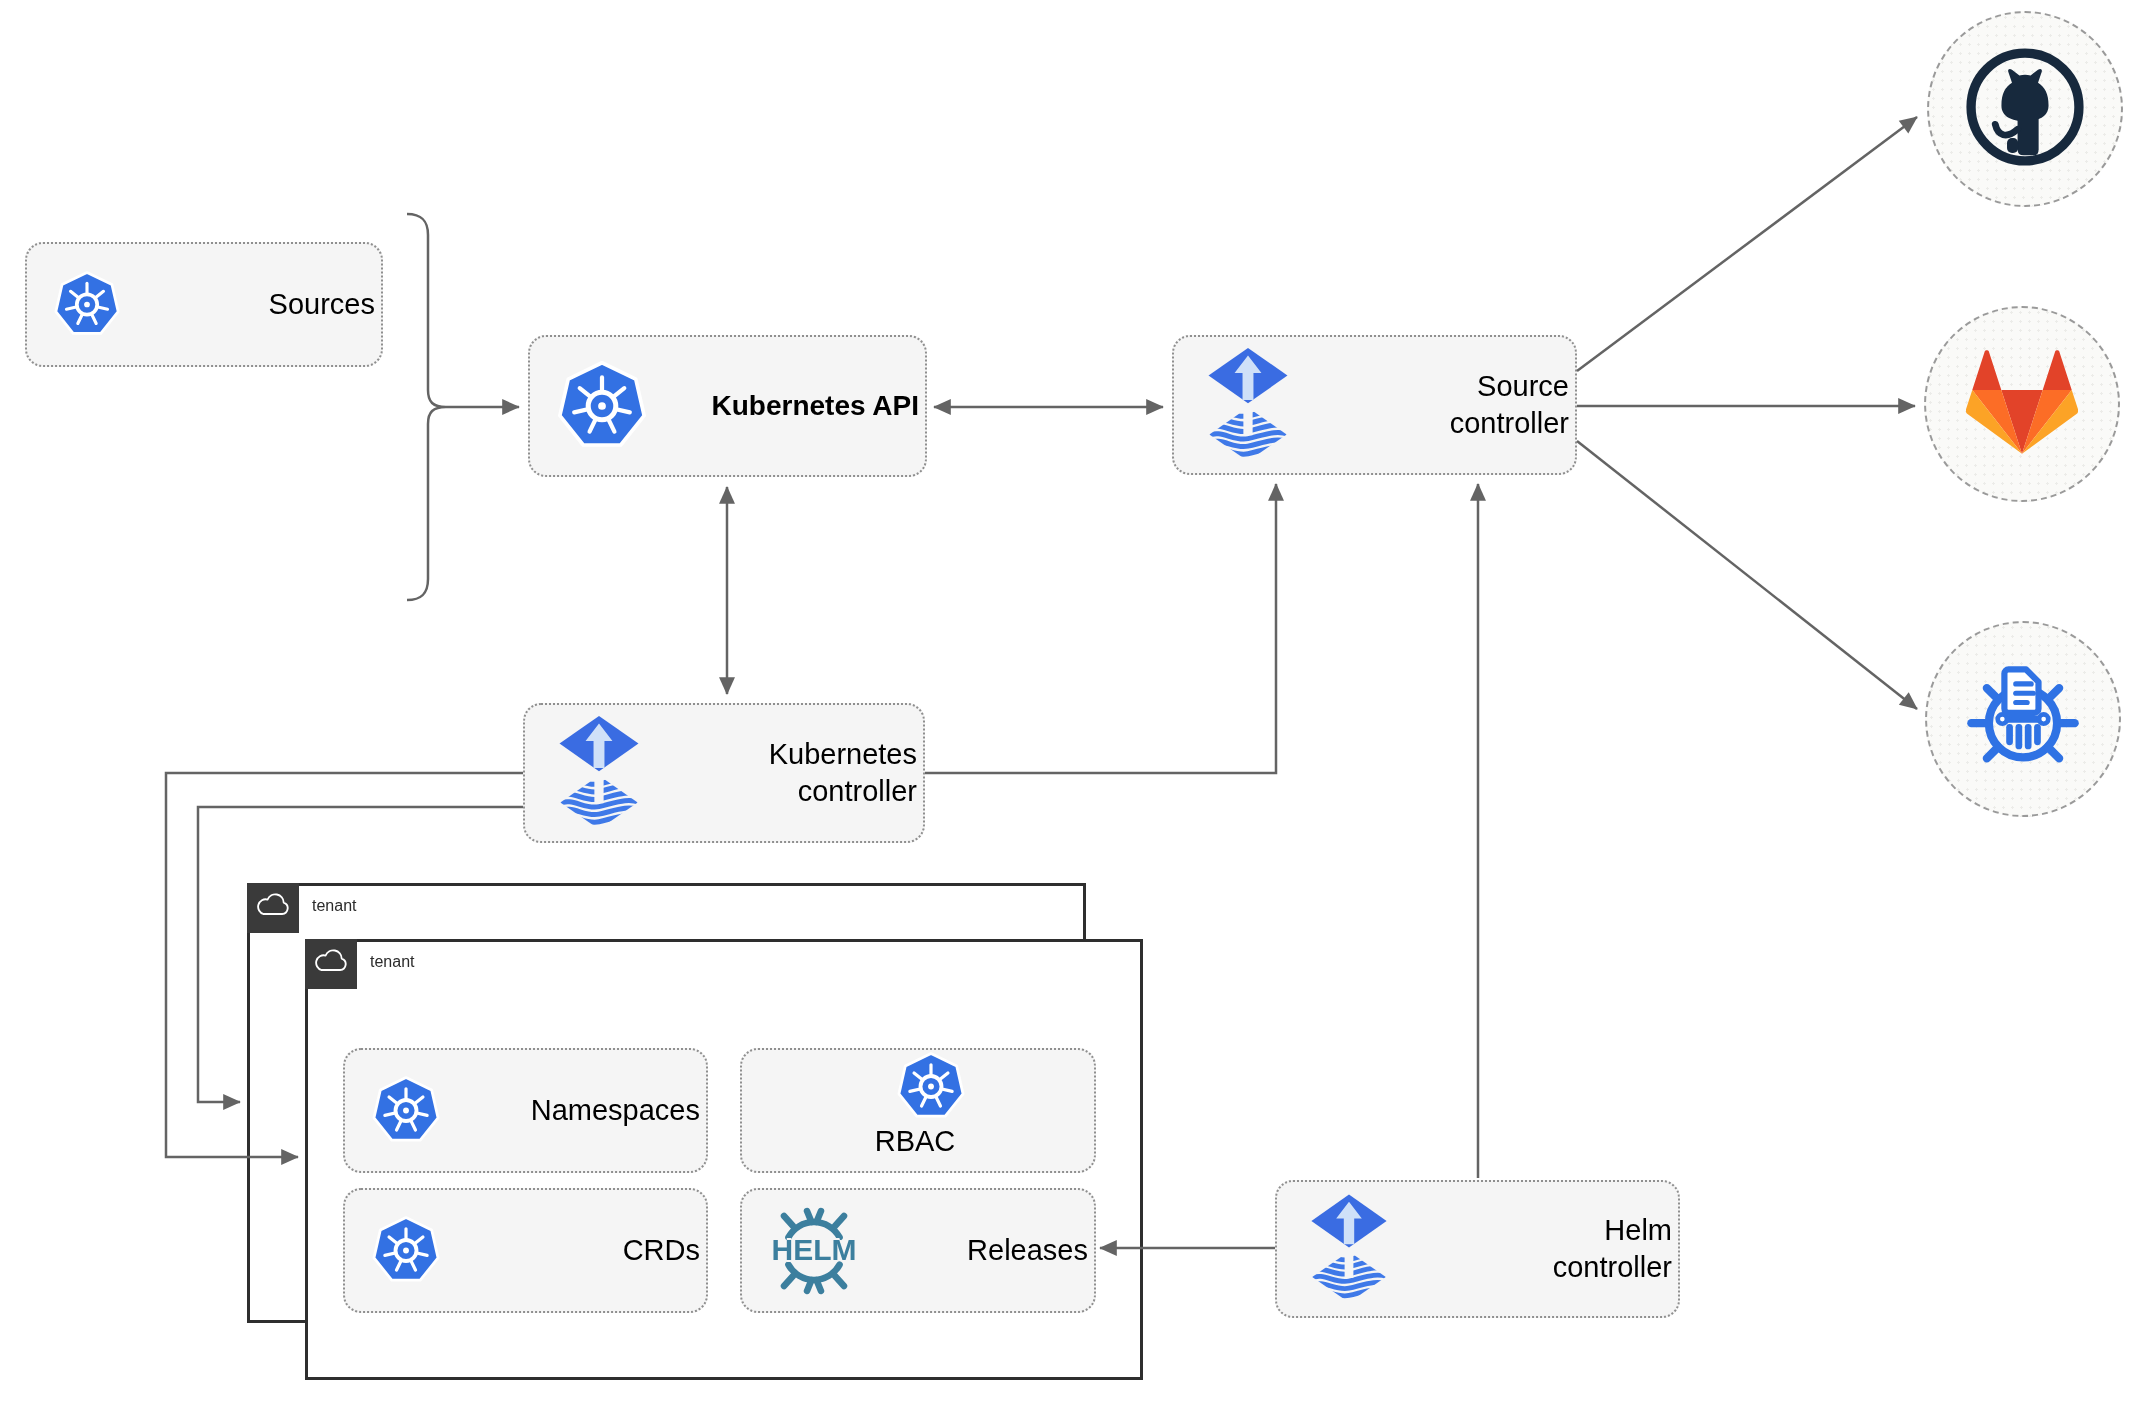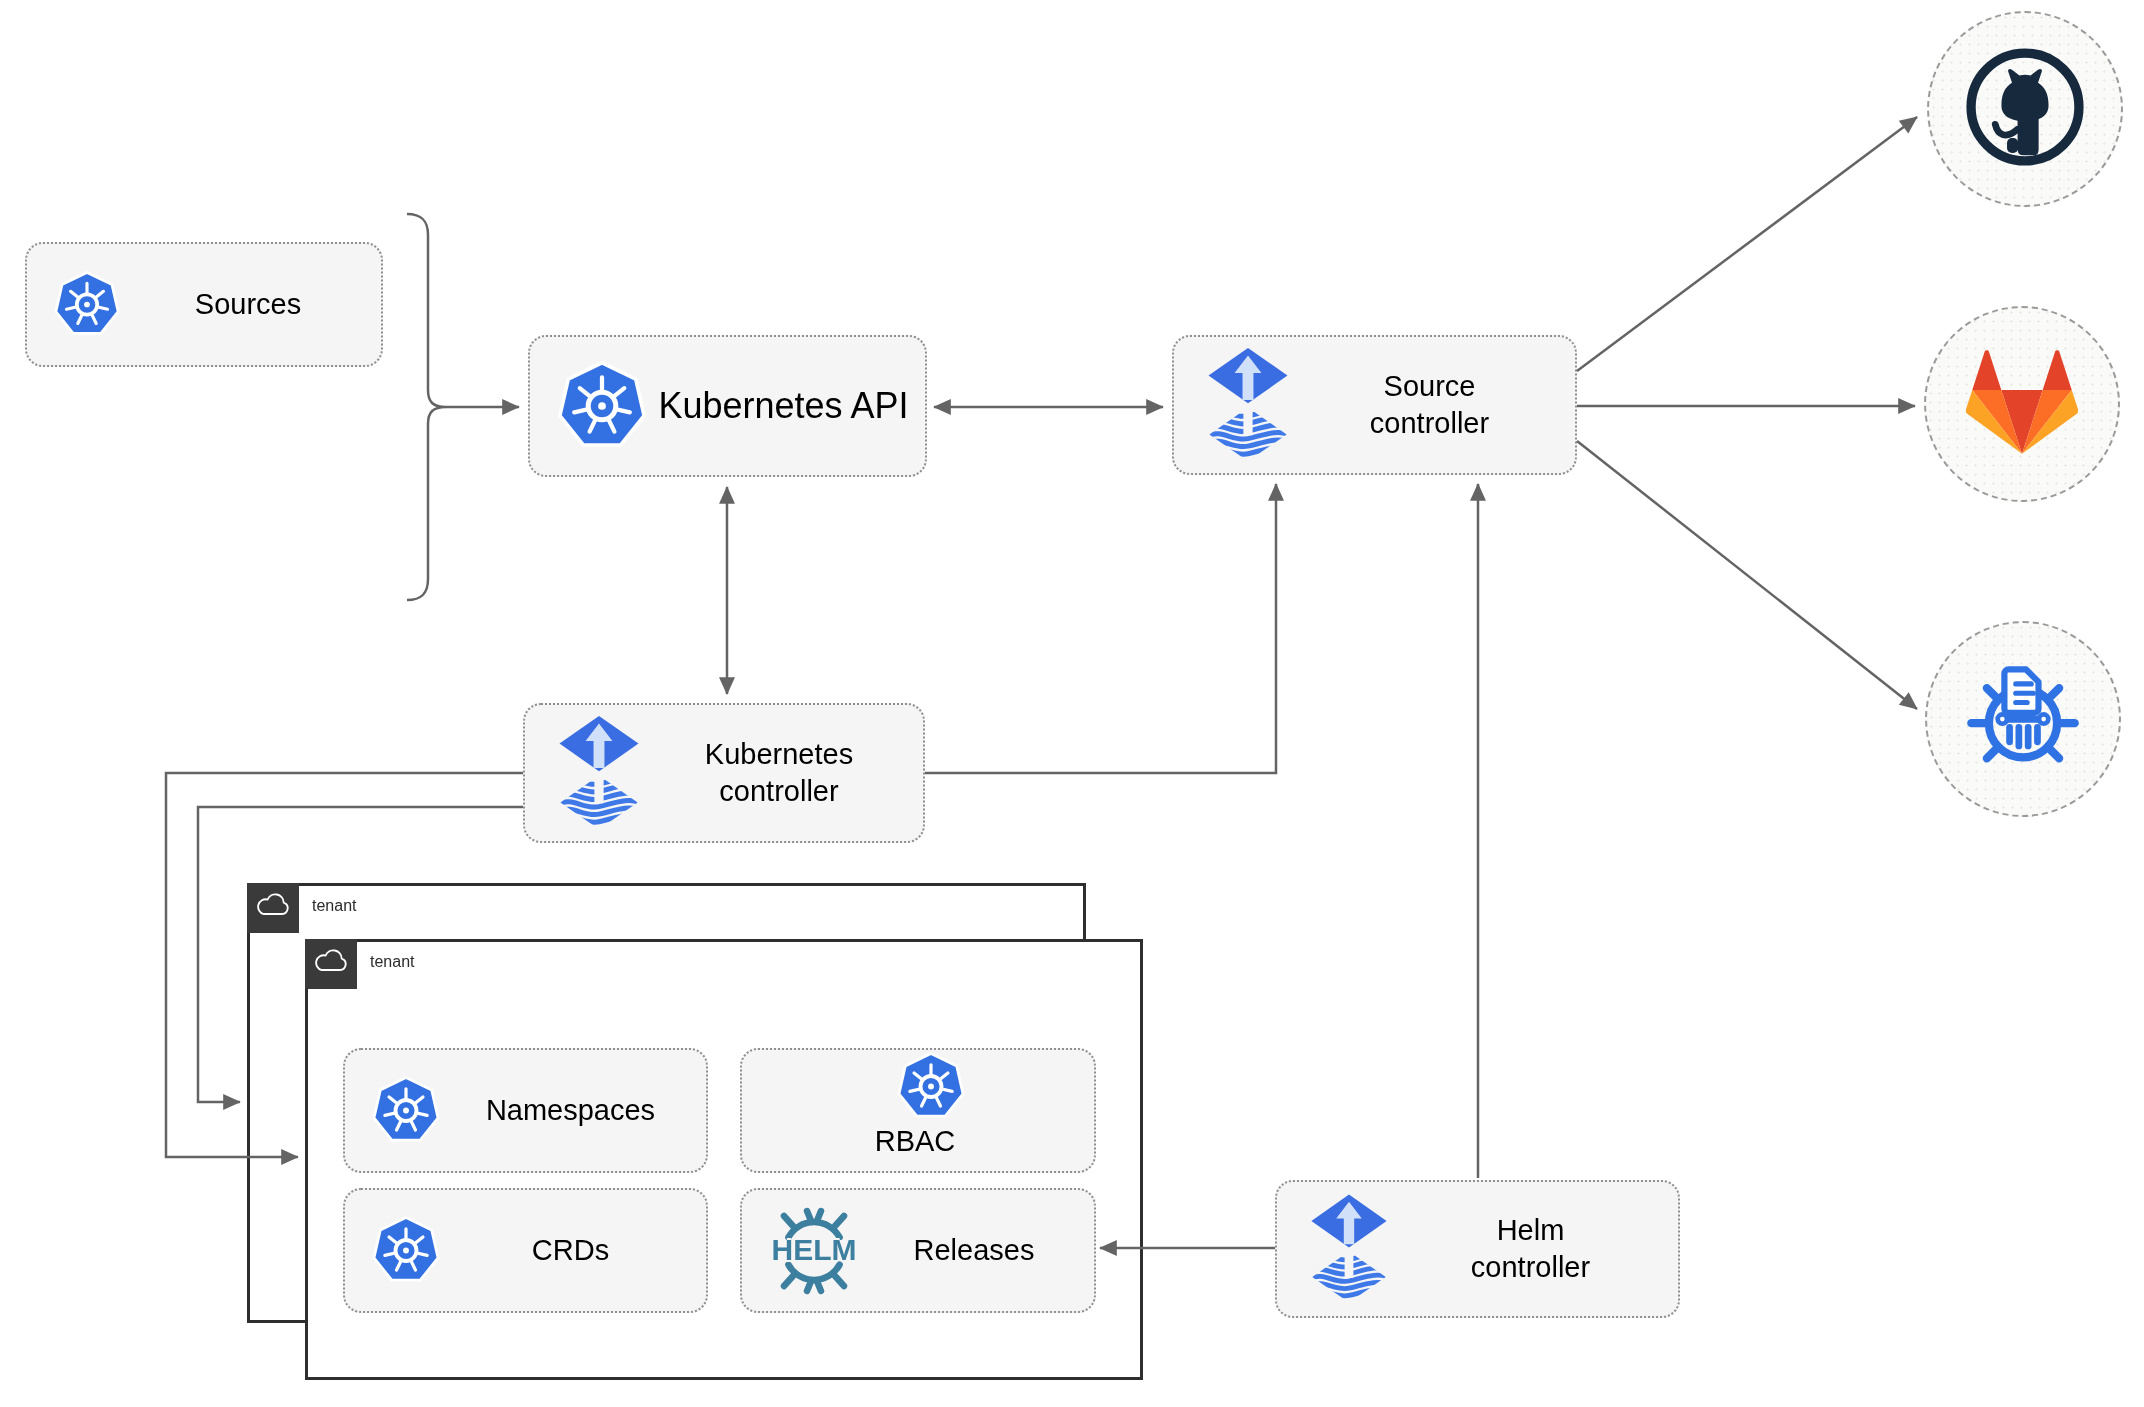--- a/index.html
+++ b/index.html
@@ -3,27 +3,27 @@
 <meta charset="utf-8">
 <style>
   html,body{margin:0;padding:0;background:#ffffff;}
   body{font-family:"Liberation Sans","DejaVu Sans",sans-serif;}
   #canvas{position:relative;width:2144px;height:1407px;background:#fff;overflow:hidden;}
 
   
   .gbox{position:absolute;background:#f5f5f5;border:2px dotted #8f8f8f;border-radius:18px;
         display:flex;align-items:center;box-sizing:border-box;z-index:4;}
   .gbox .ic{flex:0 0 auto;margin-left:26px;display:flex;align-items:center;}
-  .gbox .lbl{flex:1 1 auto;text-align:center;font-size:29px;color:#000;line-height:1.28;
+  .gbox .lbl{flex:1 1 auto;text-align:right;font-size:29px;color:#000;line-height:1.28;
              white-space:pre-line;margin-right:6px;}
 
   #sources-box{left:25px;top:242px;width:358px;height:125px;}
   #kustomizations-box{left:25px;top:447px;width:358px;height:128px;}
   #api-box{left:528px;top:335px;width:399px;height:142px;}
-  #api-box .lbl{font-size:36px;}
+  #api-box .lbl{font-size:28px;font-weight:bold;}
   #source-box{left:1172px;top:335px;width:405px;height:140px;}
   #kustomize-box{left:523px;top:703px;width:402px;height:140px;}
   #helm-box{left:1275px;top:1180px;width:405px;height:138px;}
   .ctl .ic{margin-left:32px;}
 
   
   .tenant{position:absolute;background:#ffffff;border:3px solid #2e2e2e;box-sizing:border-box;}
   #tenant-outer{left:247px;top:883px;width:839px;height:440px;z-index:2;}
   #tenant-inner{left:305px;top:939px;width:838px;height:441px;z-index:3;}
   .tenant-tab{position:absolute;left:-3px;top:-3px;width:52px;height:50px;background:#3a3a3a;

